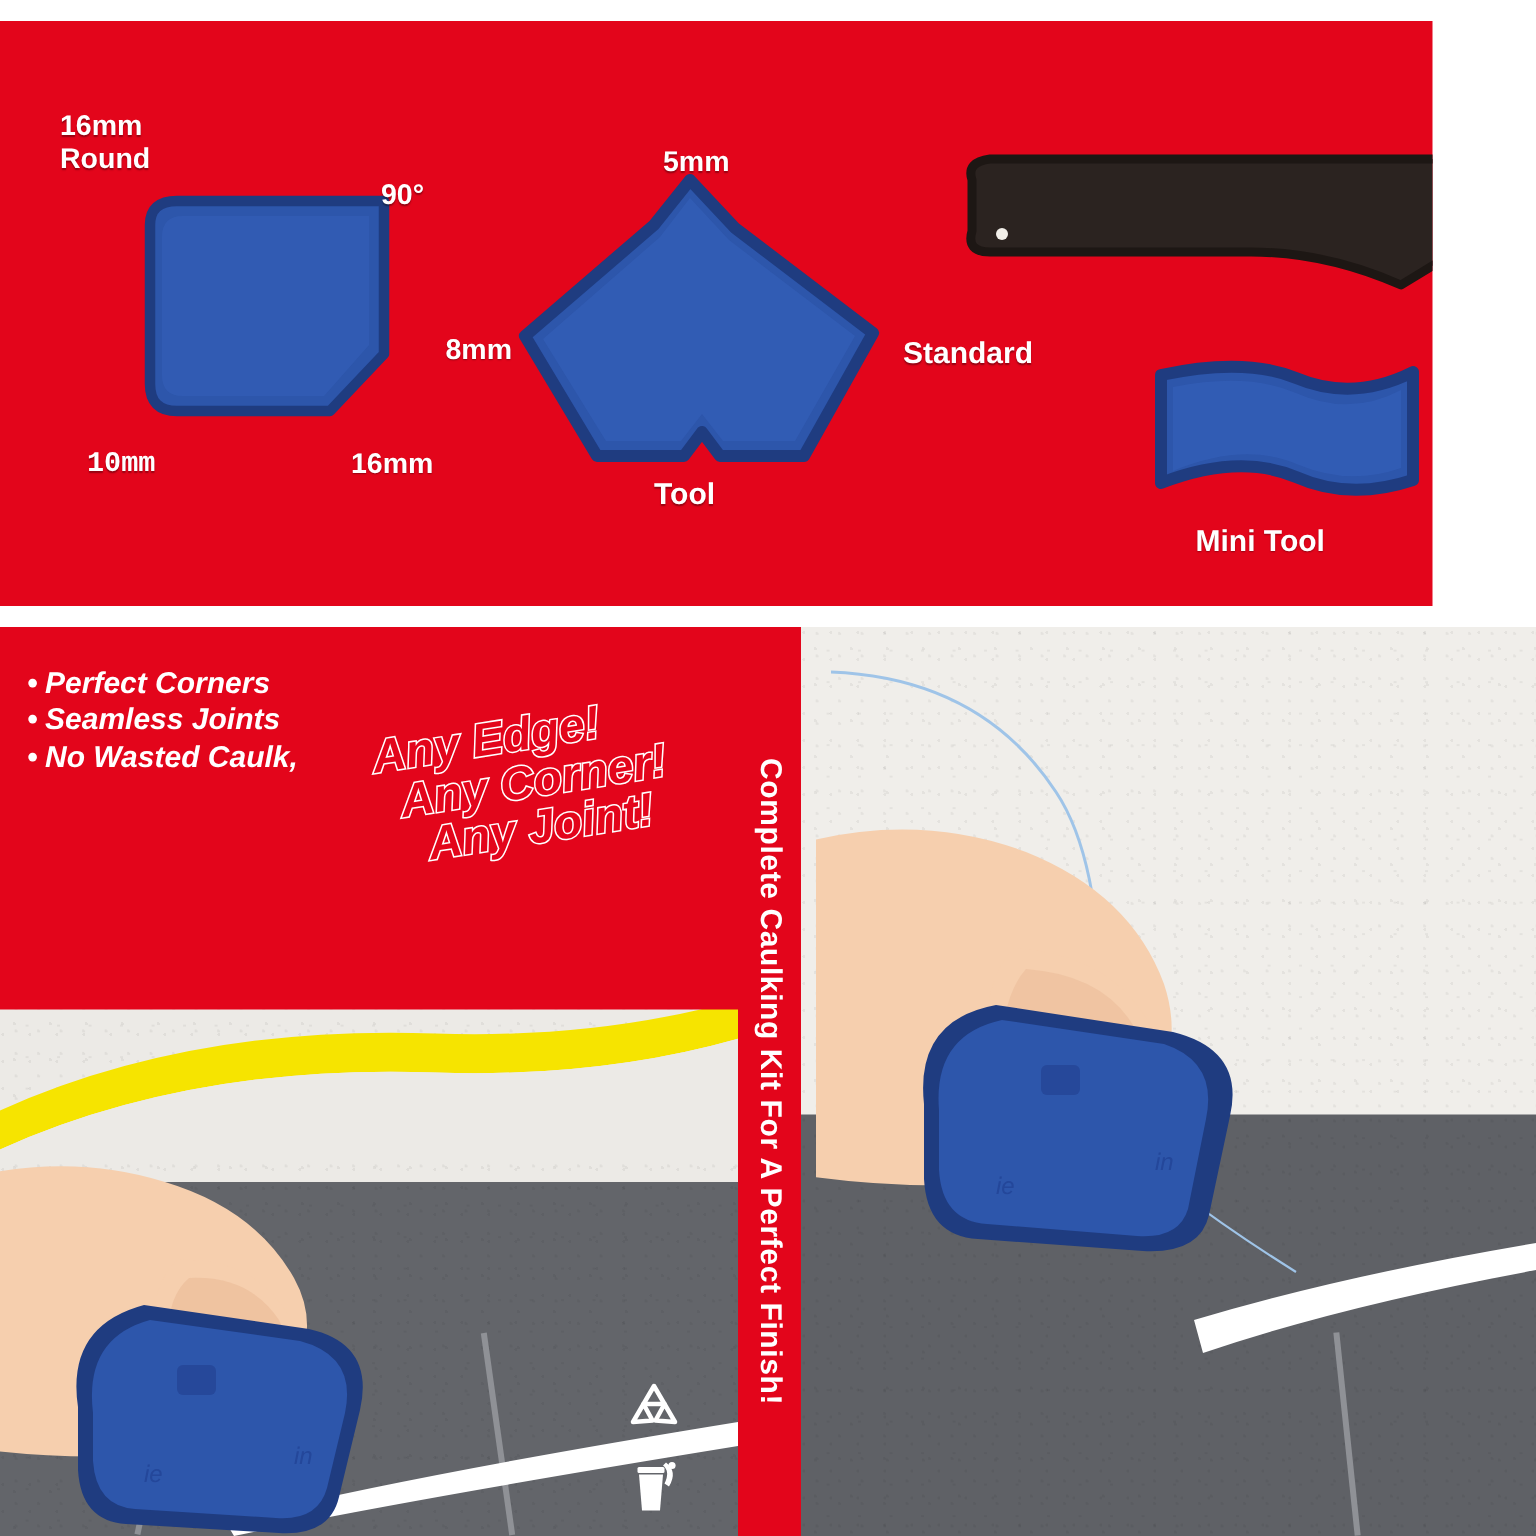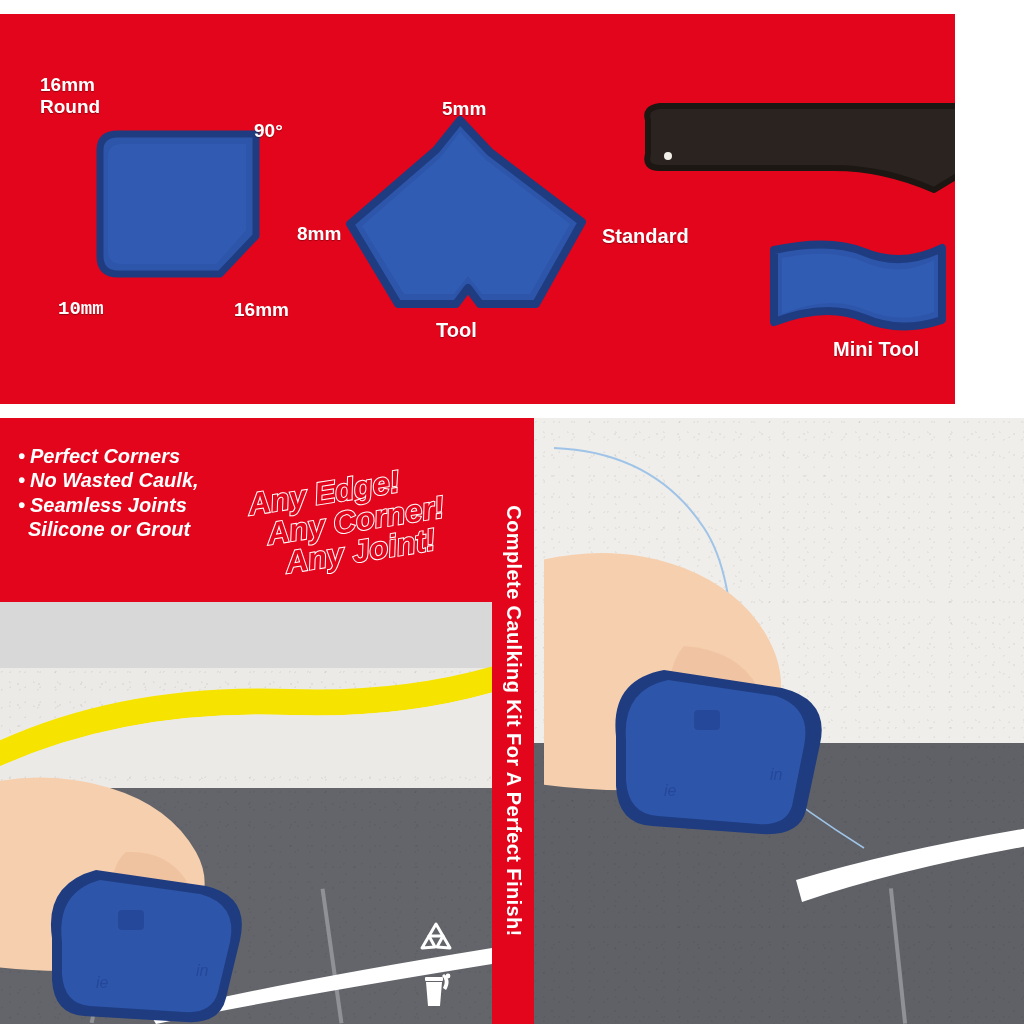--- a/index.html
+++ b/index.html
@@ -38,21 +38,21 @@
   .diag-label.big { font-size: 20px; }
 
   
   .tool {
     position: absolute;
   }
   .tool svg { display: block; }
 
   
   #crt-label { left: 722px; top: 54px; font-size: 20px; }
-  #mini-label { left: 797px; top: 324px; font-size: 20px; margin-left: 36px; }
+  #mini-label { left: 797px; top: 336px; font-size: 20px; }
   #std-label  { left: 602px; top: 211px; text-align: center; }
   #grout-label{ left: 436px; top: 305px; }
   #lbl-5mm    { left: 442px; top: 84px; }
   #lbl-8mm    { left: 297px; top: 209px; }
   #lbl-16round{ left: 40px;  top: 60px; }
   #lbl-90     { left: 254px; top: 106px; text-align: right; }
   #lbl-10mm   { left: 58px;  top: 285px; font-family: Liberation Mono, monospace; }
   #lbl-16mm   { left: 234px; top: 285px; }
 
   
@@ -69,21 +69,21 @@
     position: absolute;
     left: 0; top: 0;
     width: 492px; height: 606px;
     overflow: hidden;
     background: #d8d8d8;
   }
   
   #left-red {
     position: absolute;
     left: 0; top: 0;
-    width: 492px; height: 184px;
+    width: 492px; height: 255px;
     background: #e3051b;
     overflow: hidden;
   }
   #bullets {
     position: absolute;
     left: 18px; top: 26px;
     color: #fff;
     font-style: italic;
     font-weight: bold;
     font-size: 20px;
@@ -271,23 +271,22 @@
         <path class="blue-tool-dark" d="M52 268 Q44 214 96 200 L206 216 Q250 226 240 270 L226 328 Q220 354 186 352 L84 346 Q54 344 52 310 Z"></path>
         <path class="blue-tool" d="M62 272 Q56 222 100 210 L200 224 Q238 234 230 272 L218 322 Q212 344 184 342 L90 336 Q64 334 62 304 Z"></path>
         <rect x="118" y="240" width="26" height="20" rx="4" fill="#26489a"></rect>
         <text x="96" y="318" fill="#24479a" font-family="Liberation Sans, sans-serif" font-size="16" font-style="italic">ie</text>
         <text x="196" y="306" fill="#24479a" font-family="Liberation Sans, sans-serif" font-size="16" font-style="italic">in</text>
       </svg>
 
       <div id="left-red">
         <div id="bullets">
           <div><span class="dot">•</span><span>Perfect Corners</span></div>
+          <div><span class="dot">•</span><span>Seamless Joints</span></div>
           <div><span class="dot">•</span><span>No Wasted Caulk,</span></div>
-          <div><span class="dot">•</span><span>Seamless Joints</span></div>
-          <div class="ind"><span>Silicone or Grout</span></div>
         </div>
         <div id="anyedge">
           <div class="l1">Any Edge!</div>
           <div class="l2">Any Corner!</div>
           <div class="l3">Any Joint!</div>
         </div>
       </div>
 
       <div id="recycle-icons">
         <svg width="44" height="40" viewBox="0 0 44 40">

